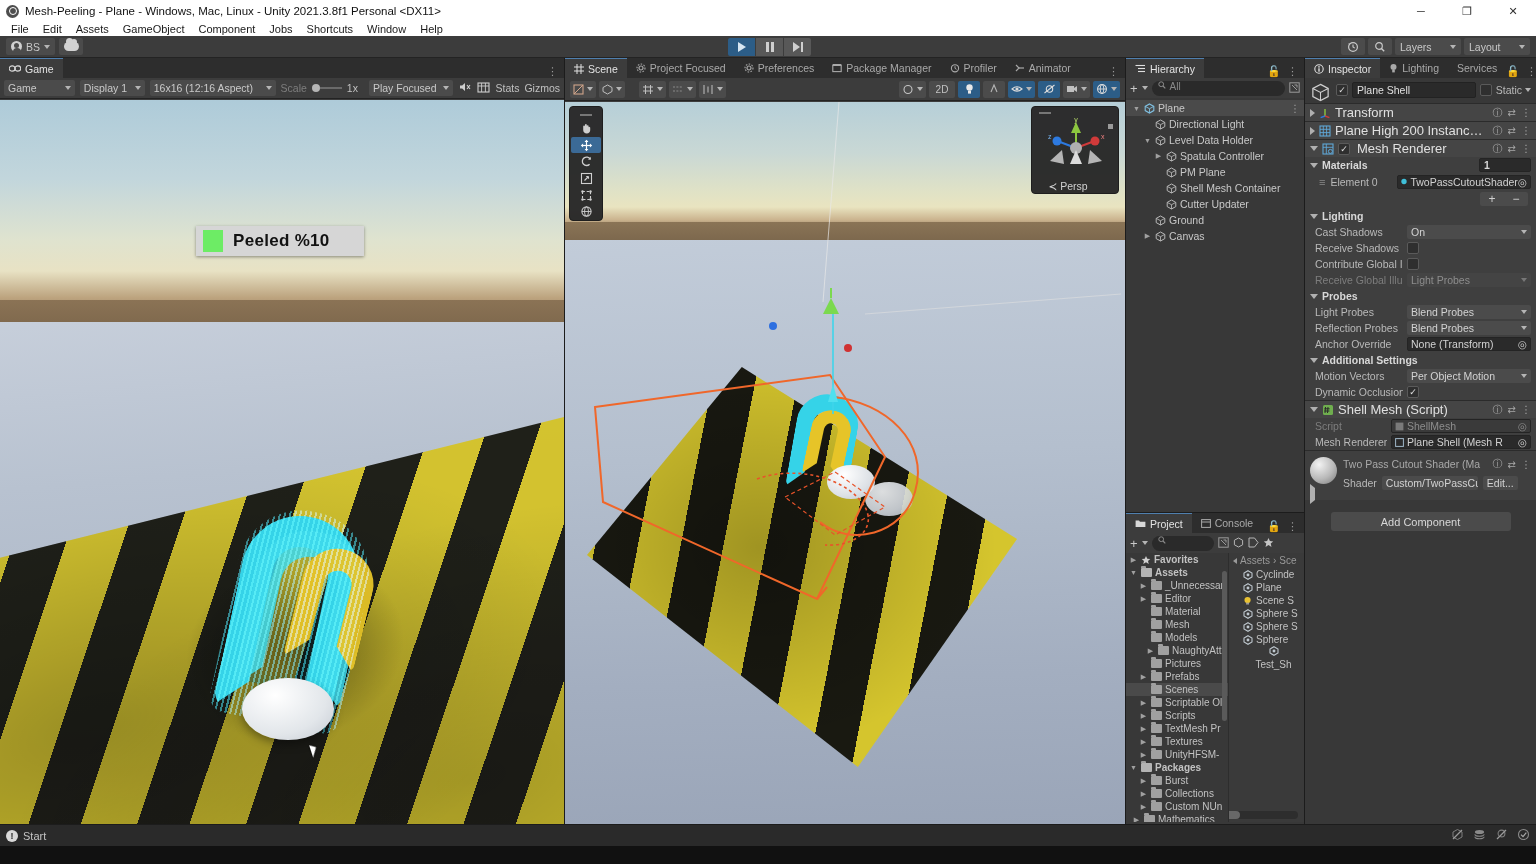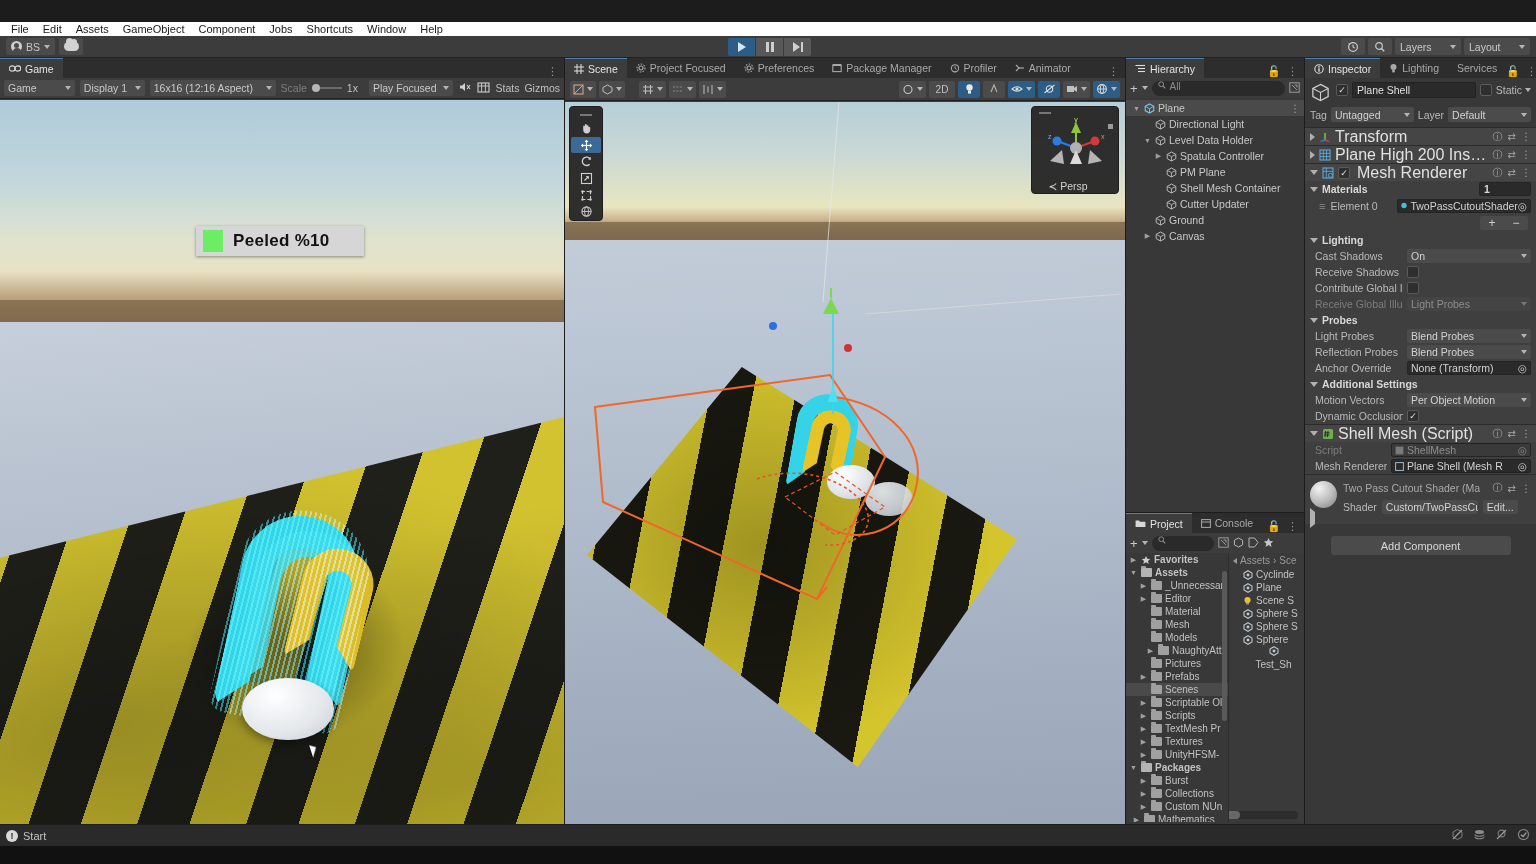--- a/index.html
+++ b/index.html
@@ -268,21 +268,21 @@
   .namefield{flex:1;height:16px;background:#2a2a2a;border:1px solid #222;border-radius:2px;
       display:flex;align-items:center;padding:0 4px;color:#e0e0e0;font-size:10.5px;}
   .static-wrap{display:flex;align-items:center;gap:3px;color:#b9b9b9;font-size:10.5px;}
   .taglayer{display:flex;align-items:center;gap:4px;padding:4px 5px 5px 5px;font-size:10.5px;color:#b9b9b9;}
   .tl-dd{flex:1;height:15px;background:#4b4b4b;border-radius:2px;display:flex;align-items:center;
       justify-content:space-between;padding:0 4px;color:#d2d2d2;font-size:10.5px;}
   .comp {
     border-top:1px solid #2b2b2b; background:#3f3f3f;
   }
   .comp-head{height:17px;display:flex;align-items:center;gap:4px;padding:0 5px;background:#454545;}
-  .comp-title{font-size:16px;color:#e0e0e0;white-space:nowrap;overflow:hidden;text-overflow:ellipsis;flex:1;}
+  .comp-title{font-size:13px;color:#e0e0e0;white-space:nowrap;overflow:hidden;text-overflow:ellipsis;flex:1;}
   .comp-ic{margin-left:auto;display:flex;align-items:center;gap:5px;color:#a8a8a8;font-size:10px;}
   .crow{height:16px;display:flex;align-items:center;padding:0 5px 0 10px;font-size:10.5px;color:#b9b9b9;gap:4px;}
   .clabel{width:88px;white-space:nowrap;overflow:hidden;}
   .cdd{flex:1;height:14px;background:#4b4b4b;border-radius:2px;display:flex;align-items:center;
     justify-content:space-between;padding:0 4px;color:#d2d2d2;font-size:10.5px;white-space:nowrap;overflow:hidden;}
   .cfield{flex:1;height:14px;background:#2a2a2a;border:1px solid #242424;border-radius:2px;display:flex;
     align-items:center;justify-content:space-between;padding:0 3px;color:#d2d2d2;font-size:10.5px;overflow:hidden;}
   .cchk{width:12px;height:12px;background:#2f2f2f;border:1px solid #5a5a5a;border-radius:2px;flex:none;
     display:flex;align-items:center;justify-content:center;color:#e0e0e0;font-size:9px;}
   .sect{height:16px;display:flex;align-items:center;gap:4px;padding:0 5px;font-size:10.5px;color:#d8d8d8;font-weight:bold;}
@@ -306,20 +306,29 @@
   .sb-right{margin-left:auto;display:flex;align-items:center;gap:9px;color:#8f8f8f;font-size:12px;}
   
   .taskbar{position:absolute;left:0;top:846px;width:1536px;height:18px;background:#111111;}
   .dim { color:#7e7e7e; }
 </style>
 </head>
 <body>
 
 <div id="app">
 
+  <div class="titlebar">
+    <div class="tb-icon"></div>
+    <div class="tb-title">Mesh-Peeling - Plane - Windows, Mac, Linux - Unity 2021.3.8f1 Personal &lt;DX11&gt;</div>
+    <div class="tb-btns">
+      <div class="tb-btn">─</div>
+      <div class="tb-btn">❐</div>
+      <div class="tb-btn close">✕</div>
+    </div>
+  </div>
 
   <div class="menubar">
     <div class="menu-item">File</div>
     <div class="menu-item">Edit</div>
     <div class="menu-item">Assets</div>
     <div class="menu-item">GameObject</div>
     <div class="menu-item">Component</div>
     <div class="menu-item">Jobs</div>
     <div class="menu-item">Shortcuts</div>
     <div class="menu-item">Window</div>
@@ -1104,32 +1113,20 @@
           </div>
           <div class="chk"></div>
           <div class="static-wrap">
             <span>Static</span>
             <span class="caret"></span>
           </div>
         </div>
       </div>
     </div>
 
-    <div class="taglayer">
-      <span>Tag</span>
-      <div class="tl-dd">
-        <span>Untagged</span>
-        <span class="caret"></span>
-      </div>
-      <span>Layer</span>
-      <div class="tl-dd">
-        <span>Default</span>
-        <span class="caret"></span>
-      </div>
-    </div>
 
     <div class="comp">
       <div class="comp-head">
         <span class="foldout closed"></span>
         <svg width="12" height="12" viewBox="0 0 12 12">
             <line x1="6" y1="9" x2="6" y2="2" stroke="#8cc63f" stroke-width="1.4"></line>
             <line x1="6" y1="9" x2="1.6" y2="10.6" stroke="#2d7ae0" stroke-width="1.4"></line>
             <line x1="6" y1="9" x2="10.4" y2="10.6" stroke="#d03a3a" stroke-width="1.4"></line>
           </svg>
         <span class="comp-title">Transform</span>

